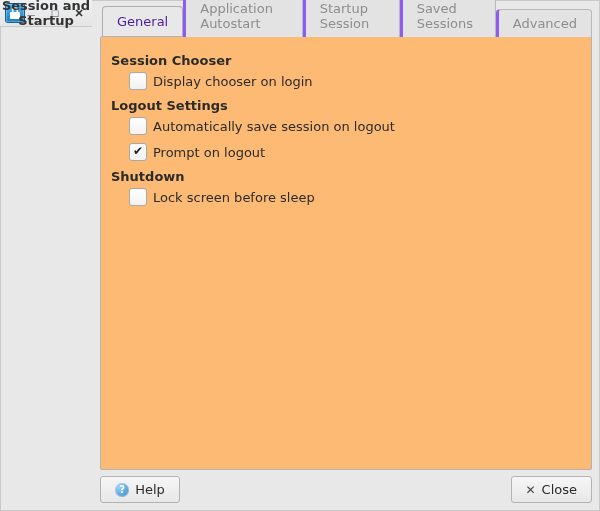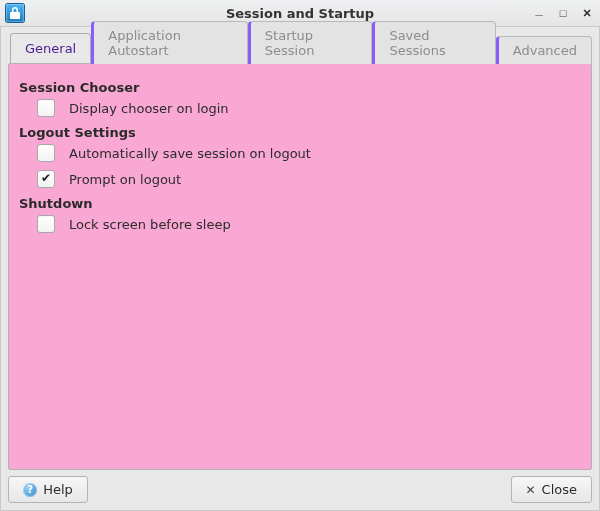--- a/index.html
+++ b/index.html
@@ -13,21 +13,21 @@
     color: #2b2b2b;
     background: #cfcfcf;
   }
 
   .window {
     width: 600px;
     height: 511px;
     background: #e8e8e8;
     box-shadow: inset 0 0 0 1px #c9c9c9;
     display: flex;
-    flex-direction: column;
+    flex-direction: row;
   }
 
   
   .titlebar {
     height: 26px;
     background: linear-gradient(#eff0f1, #e5e5e6);
     border-bottom: 1px solid #cacaca;
     display: flex;
     align-items: center;
     padding: 0 6px;
@@ -111,34 +111,34 @@
     border-color: #aeaeae;
     z-index: 2;
     top: 0;
     padding-top: 7px;
     padding-bottom: 7px;
   }
   .tabpage {
     flex: 1;
     border: 1px solid #b3b3b3;
     border-radius: 2px;
-    background: #f9a8d4;
+    background: #fdba74;
     padding: 10px 6px;
   }
 
   
   .section-title {
     font-weight: bold;
     color: #2b2b2b;
     margin: 6px 4px 4px 4px;
   }
   .check-row {
     display: flex;
     align-items: center;
-    gap: 14px;
+    gap: 6px;
     margin: 4px 0 8px 22px;
   }
   .checkbox {
     width: 16px;
     height: 16px;
     border: 1px solid #a9a9a9;
     border-radius: 3px;
     background: linear-gradient(#ffffff, #f2f2f2);
     box-shadow: inset 0 1px 1px rgba(0,0,0,0.03);
     display: flex;

